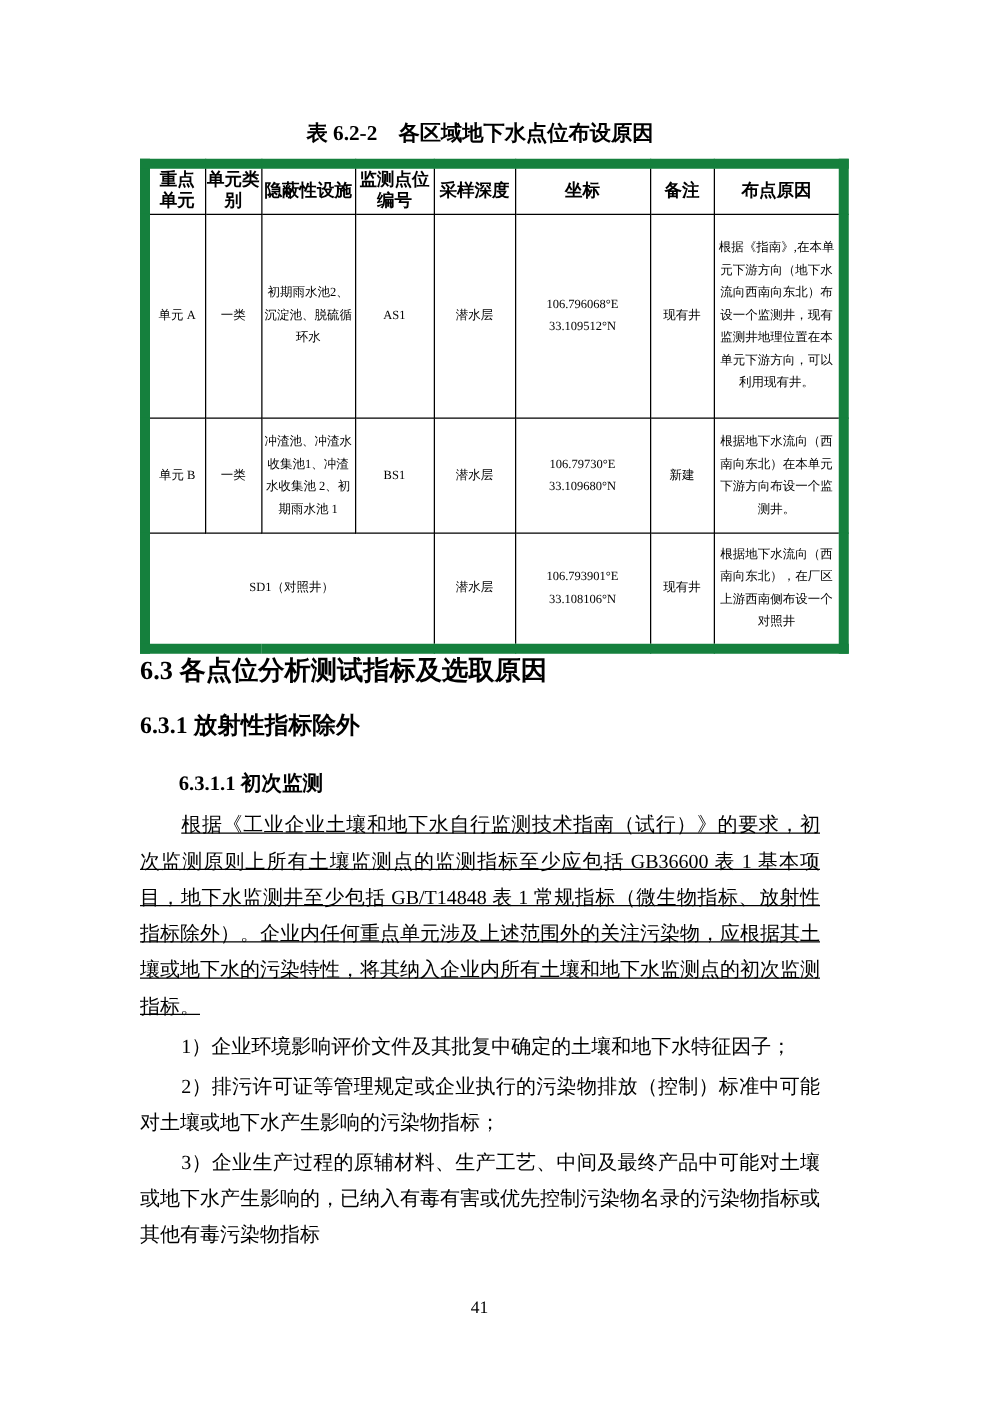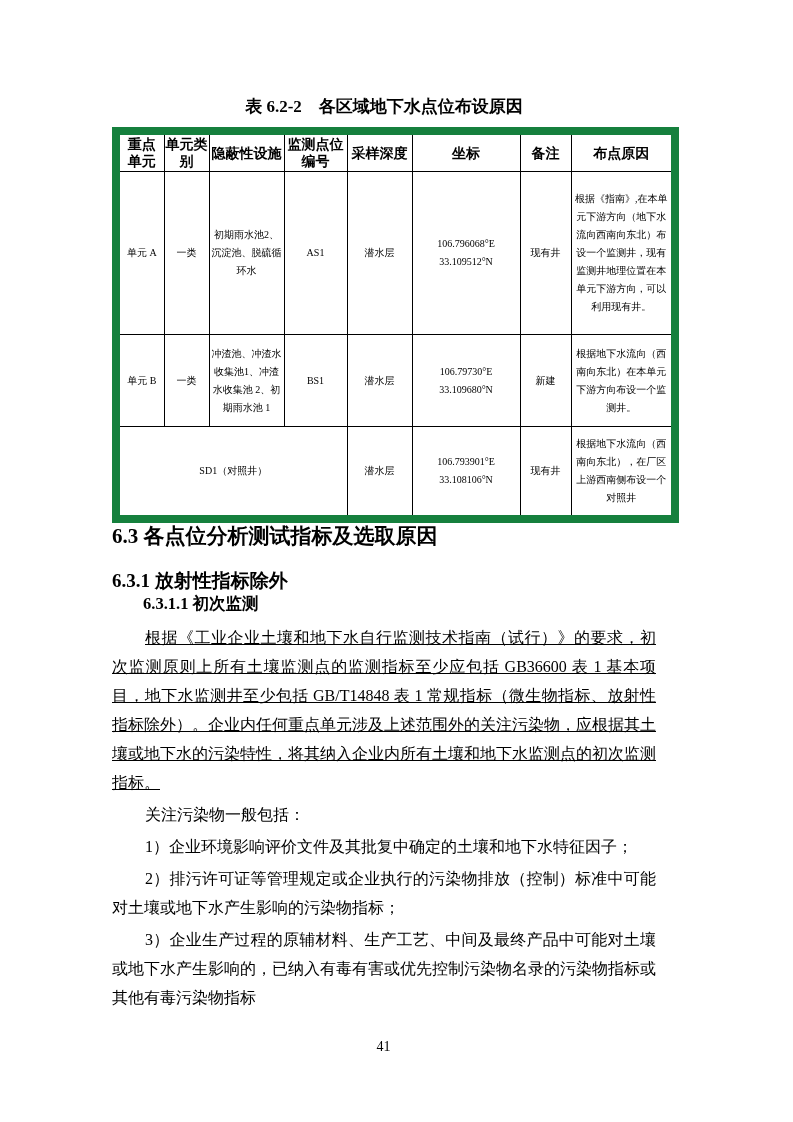--- a/index.html
+++ b/index.html
@@ -60,20 +60,21 @@
     line-height: 26px;
     font-weight: bold;
   }
   .h-631 {
     margin-top: 20px;
     font-size: 19px;
     line-height: 24px;
     font-weight: bold;
   }
   .h-6311 {
+    margin-top: 23px;
     margin-left: 31px;
     font-size: 16.5px;
     line-height: 21px;
     font-weight: bold;
   }
   .body-text { margin-top: 9px; }
   .body-text p {
     font-size: 16px;
     line-height: 29px;
     text-indent: 33px;
@@ -156,21 +157,20 @@
     </table>
 
     <div class="h-63">6.3 各点位分析测试指标及选取原因</div>
 
     <div class="h-631">6.3.1 放射性指标除外</div>
 
     <div class="h-6311">6.3.1.1 初次监测</div>
 
     <div class="body-text">
       <p>根据《工业企业土壤和地下水自行监测技术指南（试行）》的要求，初次监测原则上所有土壤监测点的监测指标至少应包括 GB36600 表 1 基本项目，地下水监测井至少包括 GB/T14848 表 1 常规指标（微生物指标、放射性指标除外）。企业内任何重点单元涉及上述范围外的关注污染物，应根据其土壤或地下水的污染特性，将其纳入企业内所有土壤和地下水监测点的初次监测指标。</p>
-      <p>关注污染物一般包括：</p>
       <p>1）企业环境影响评价文件及其批复中确定的土壤和地下水特征因子；</p>
       <p>2）排污许可证等管理规定或企业执行的污染物排放（控制）标准中可能对土壤或地下水产生影响的污染物指标；</p>
       <p>3）企业生产过程的原辅材料、生产工艺、中间及最终产品中可能对土壤或地下水产生影响的，已纳入有毒有害或优先控制污染物名录的污染物指标或其他有毒污染物指标</p>
     </div>
 
   </div>
 
   <div class="page-number">41</div>
 </div>
 

